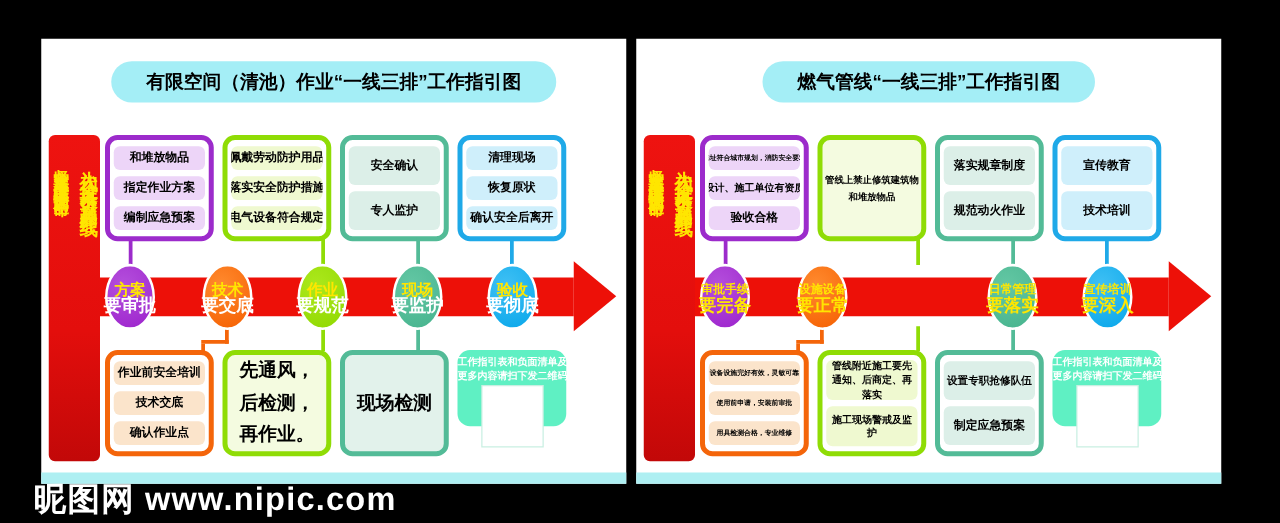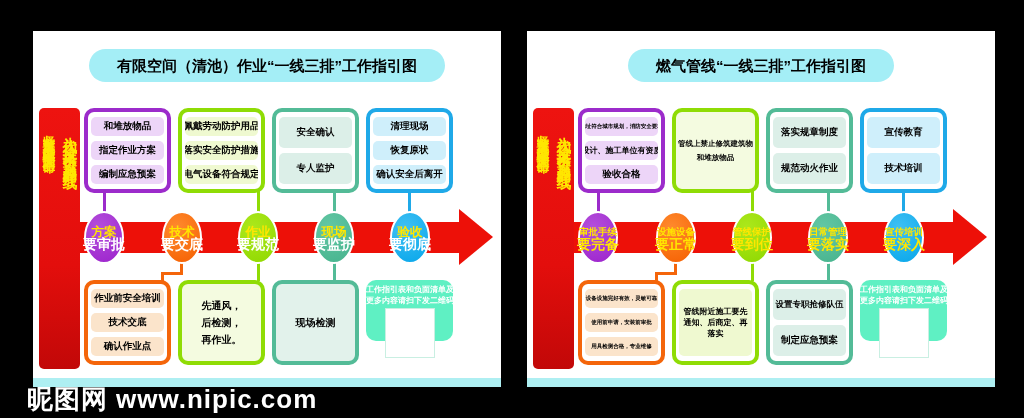--- a/index.html
+++ b/index.html
@@ -2,21 +2,21 @@
 <html><head>
 <meta charset="utf-8">
 <style>
   html,body{margin:0;padding:0;background:#000;}
   body{width:1024px;height:418px;position:relative;overflow:hidden;
        font-family:"Liberation Sans","DejaVu Sans",sans-serif;}
   .stage{position:absolute;inset:0;background:#000;}
 
   
   .poster{position:absolute;top:31px;width:468px;height:356px;background:#fff;z-index:1;}
-  .p1{left:33px}.p2{left:527px}
+  .p1{left:33px}.p2{left:509px}
   .bottom-strip{position:absolute;left:0;right:0;bottom:0;height:9px;background:#AEEFF2;}
 
   .title-pill{position:absolute;top:18px;left:50%;transform:translateX(-50%);
     height:33px;line-height:33px;padding:0 28px;border-radius:17px;background:#A4EEF6;
     font-size:15px;font-weight:bold;color:#000;white-space:nowrap;z-index:2;text-align:center;}
 
   
   .banner{position:absolute;left:6px;top:77px;width:41px;height:261px;border-radius:5px;
     background:linear-gradient(180deg,#EE1310 0%,#E30E0C 60%,#C20808 100%);
     display:flex;justify-content:center;gap:3px;padding-top:17px;box-sizing:border-box;z-index:5;}
@@ -35,21 +35,21 @@
   .size-xs{font-size:5.5px;}
   .b-purple{border-color:#9C2BCB}.i-purple{background:#EDD5F8}
   .b-green{border-color:#8FDC05}.i-green{background:#EFF9D0}
   .b-teal{border-color:#53BB97}.i-teal{background:#DCEFE8}
   .b-blue{border-color:#1FA9E8}.i-blue{background:#CFEFFB}
   .b-orange{border-color:#F4650A}.i-orange{background:#FBE4CB}
 
   
   .panel{display:flex;flex-direction:column;align-items:center;justify-content:center;gap:2px;}
   .pf-green{background:#F4FBE0}.pf-teal{background:#E2F2EB}
-  .pline{font-size:10px;font-weight:bold;color:#000;line-height:1.7;}
+  .pline{font-size:15px;font-weight:bold;color:#000;line-height:1.7;}
   .pline-sm{font-size:7.5px;font-weight:bold;color:#000;line-height:1.6;white-space:nowrap;}
   .plines-left{align-self:center;text-align:left;}
 
   
   .item.wrap{white-space:normal;font-size:8px;line-height:1.4;padding:16px 2px;}
 
   
   .qrbox{position:absolute;left:333px;top:249px;width:87px;height:61px;box-sizing:border-box;
     border-radius:10px;background:#5FF0C3;text-align:center;padding-top:4px;z-index:2;}
   .qr-line{font-size:8px;font-weight:bold;color:#fff;line-height:11px;white-space:nowrap;}
@@ -223,40 +223,37 @@
     <div class="arrow-head"></div>
 
     <div class="circle cc1 cg-purple">
       <div class="l1">审批手续</div>
       <div class="l2">要完备</div>
     </div>
     <div class="circle cc2 cg-orange">
       <div class="l1">设施设备</div>
       <div class="l2">要正常</div>
     </div>
-    <div class="circle cc3 cg-green">
-      <div class="l1">管线保护</div>
-      <div class="l2">要到位</div>
-    </div>
     <div class="circle cc4 cg-teal">
       <div class="l1">日常管理</div>
       <div class="l2">要落实</div>
     </div>
     <div class="circle cc5 cg-cyan">
       <div class="l1">宣传培训</div>
       <div class="l2">要深入</div>
     </div>
 
     <div class="colbox bottom cx1 b-orange">
       <div class="item i-orange size-xs">设备设施完好有效，灵敏可靠</div>
       <div class="item i-orange size-xs">使用前申请，安装前审批</div>
       <div class="item i-orange size-xs">用具检测合格，专业维修</div>
     </div>
     <div class="colbox bottom cx2 b-green">
       <div class="item i-green wrap">管线附近施工要先通知、后商定、再落实</div>
+      <div class="item i-green wrap">施工现场警戒及监护</div>
     </div>
     <div class="colbox bottom cx3 b-teal">
       <div class="item i-teal" style="font-size:8.5px">设置专职抢修队伍</div>
       <div class="item i-teal">制定应急预案</div>
     </div>
     <div class="qrbox">
       <div class="qr-line">工作指引表和负面清单及</div>
       <div class="qr-line">更多内容请扫下发二维码</div>
       <div class="qr-square"></div>
     </div>

